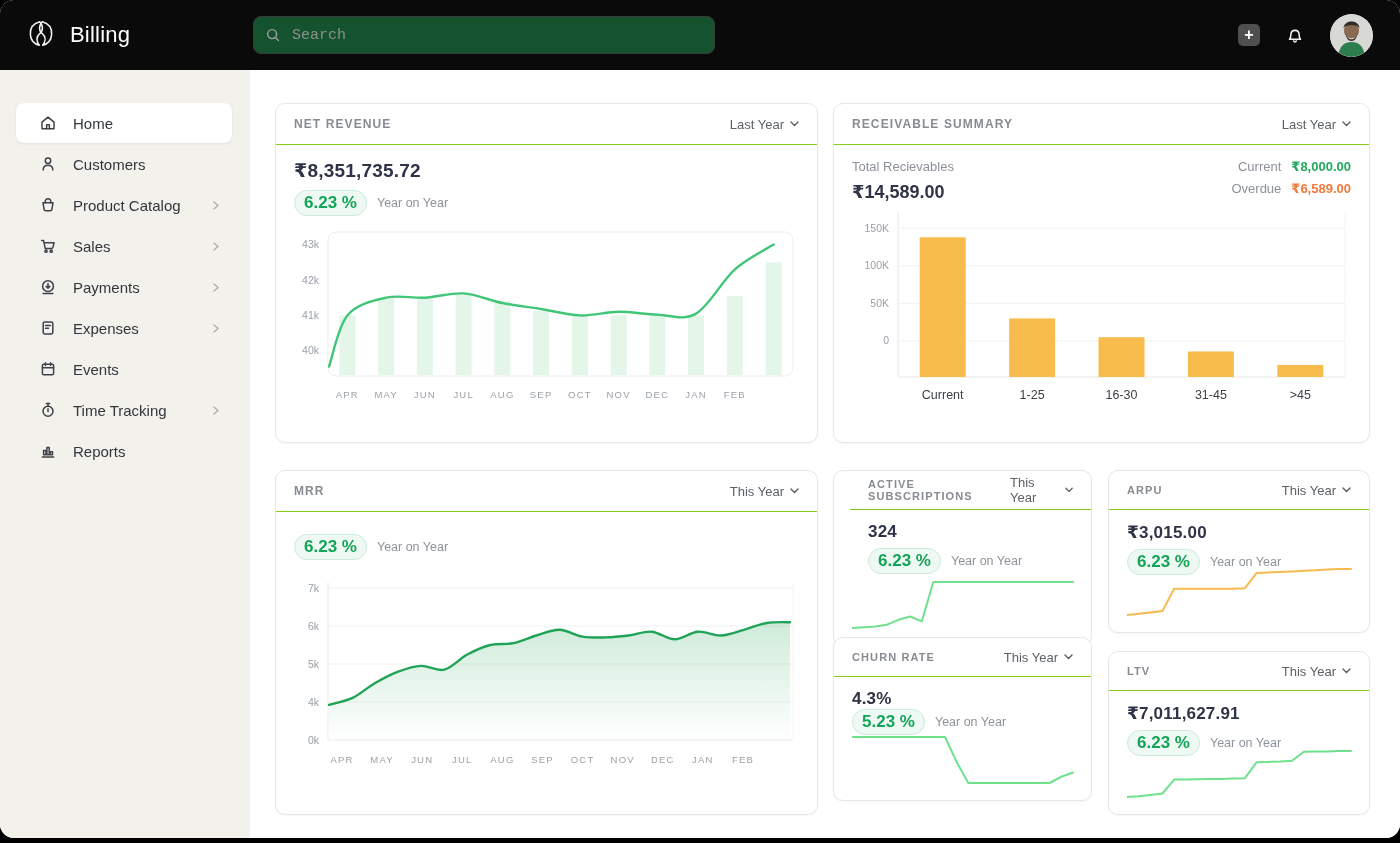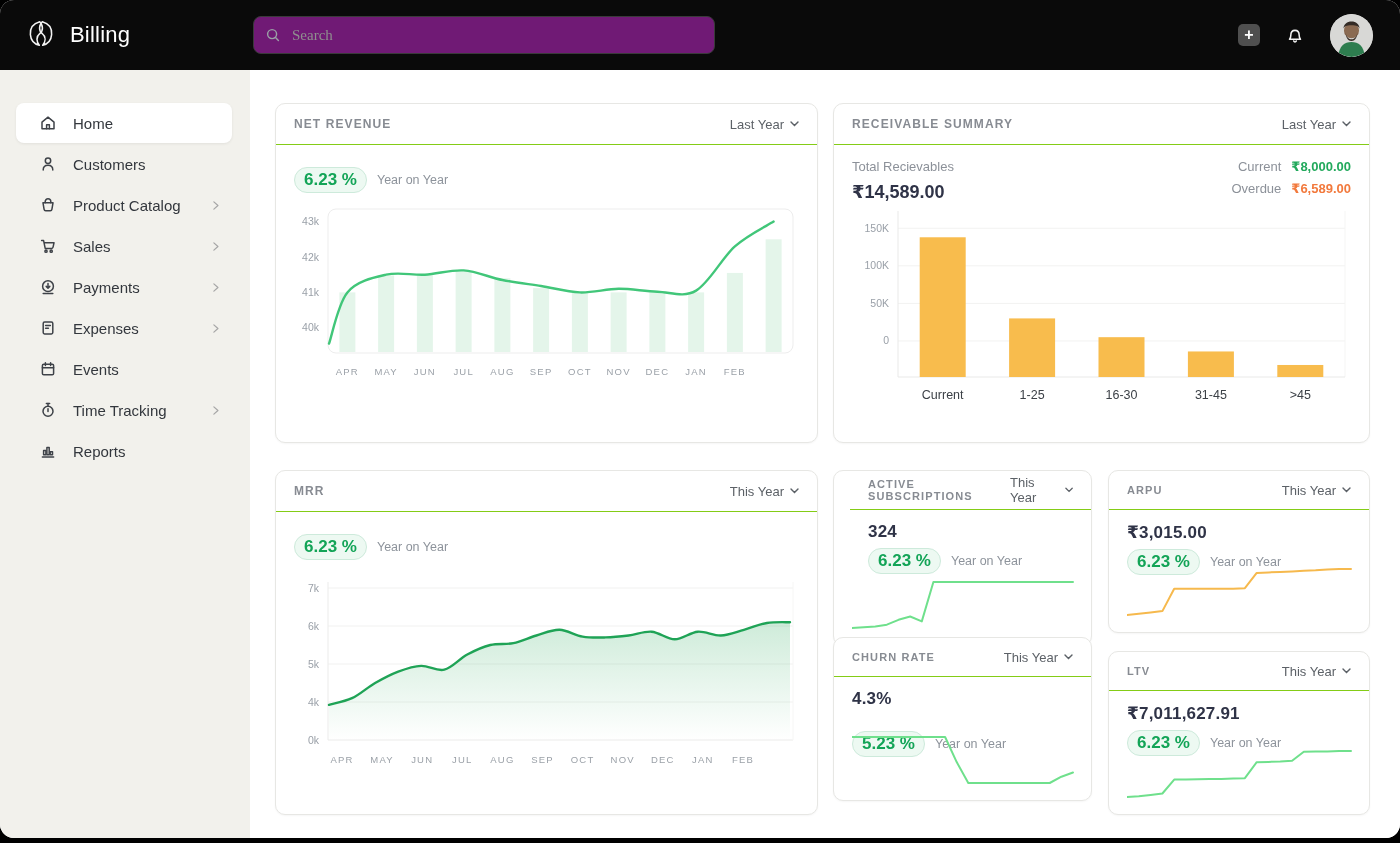--- a/index.html
+++ b/index.html
@@ -5,21 +5,21 @@
   html,body{margin:0;padding:0;background:#000;}
   body{width:1400px;height:843px;overflow:hidden;font-family:"Liberation Sans","DejaVu Sans",sans-serif;}
   .window{position:relative;width:1400px;height:838px;background:#fff;border-radius:14px;overflow:hidden;}
 
   
   .topbar{position:absolute;top:0;left:0;right:0;height:70px;background:#0a0a0a;display:flex;align-items:center;}
   .brand{display:flex;align-items:center;gap:12px;margin-left:24px;width:215px;}
   .brand-name{color:#fff;font-size:22px;font-weight:500;letter-spacing:.2px;}
   .search-wrap{position:relative;width:462px;height:38px;margin-left:14px;}
   .search-wrap .search-icon{position:absolute;left:11px;top:10px;}
-  .search-input{width:100%;height:100%;box-sizing:border-box;background:#701a75;border:1px solid #3a3a3a;border-radius:8px;color:#e8e8e8;font-size:15px;padding:0 12px 0 38px;outline:none;font-family:Liberation Serif, serif;}
+  .search-input{width:100%;height:100%;box-sizing:border-box;background:#14532d;border:1px solid #3a3a3a;border-radius:8px;color:#e8e8e8;font-size:15px;padding:0 12px 0 38px;outline:none;font-family:Liberation Mono, monospace;}
   .search-input::placeholder{color:#8f8f8f;}
   .topbar-right{margin-left:auto;margin-right:27px;display:flex;align-items:center;gap:24px;}
   .plus-btn{width:22px;height:22px;border-radius:5px;background:#4f4f4f;color:#fff;font-size:16px;font-weight:700;display:flex;align-items:center;justify-content:center;cursor:pointer;line-height:1;}
   .bell{display:flex;cursor:pointer;}
   .avatar{width:43px;height:43px;border-radius:50%;overflow:hidden;cursor:pointer;background:#d8d8d6;}
 
   
   .sidebar{position:absolute;top:70px;left:0;bottom:0;width:250px;background:#f2f1ec;box-sizing:border-box;padding-top:33px;}
   .nav-item{display:flex;align-items:center;height:40px;margin:0 18px 1px 16px;padding:0 10px 0 22px;border-radius:8px;cursor:pointer;color:#33373d;}
   .nav-item.active{background:#fff;box-shadow:0 1px 3px rgba(0,0,0,.07);}
@@ -232,20 +232,21 @@
       <div class="card-head">
         <span class="card-title">NET REVENUE</span>
         <span class="period">
           <span>Last Year</span>
           <svg width="9" height="6" viewBox="0 0 9 6">
               <path d="M1 1 L4.5 4.6 L8 1" stroke="#5c6167" stroke-width="1.4" fill="none" stroke-linecap="round"></path>
             </svg>
         </span>
       </div>
       <div class="card-body">
+        <div class="kpi-value">₹8,351,735.72</div>
         <div class="badge-row">
           <span class="badge">6.23 %</span>
           <span class="badge-note">Year on Year</span>
         </div>
         <div class="chart-wrap"><svg id="nr-chart" width="505" height="180">
               <rect x="34" y="2" width="465" height="144" rx="8" fill="none" stroke="#ededed"></rect>
               <text x="25" y="18.115384615384514" text-anchor="end" font-size="10.5" fill="#9aa0a8">43k</text>
               <text x="25" y="53.499999999999915" text-anchor="end" font-size="10.5" fill="#9aa0a8">42k</text>
               <text x="25" y="88.8846153846153" text-anchor="end" font-size="10.5" fill="#9aa0a8">41k</text>
               <text x="25" y="124.26923076923072" text-anchor="end" font-size="10.5" fill="#9aa0a8">40k</text>
@@ -428,21 +429,21 @@
         <span class="card-title">CHURN RATE</span>
         <span class="period">
           <span>This Year</span>
           <svg width="9" height="6" viewBox="0 0 9 6">
               <path d="M1 1 L4.5 4.6 L8 1" stroke="#5c6167" stroke-width="1.4" fill="none" stroke-linecap="round"></path>
             </svg>
         </span>
       </div>
       <div class="card-body" style="padding-top:12px;">
         <div class="kpi-value">4.3%</div>
-        <div class="badge-row" style="margin-top:22px;">
+        <div class="badge-row" style="margin-top:0;">
           <span class="badge">5.23 %</span>
           <span class="badge-note">Year on Year</span>
         </div>
       </div>
       <svg class="spark" id="churn-spark" width="223" height="54">
           <polyline points="0.0,4.0 11.6,4.0 23.3,4.0 34.9,4.0 46.5,4.0 58.2,4.0 69.8,4.0 81.4,4.0 93.1,4.0 104.7,29.1 116.3,50.0 127.9,50.0 139.6,50.0 151.2,50.0 162.8,50.0 174.5,50.0 186.1,50.0 197.7,50.0 209.4,43.7 221.0,39.5" fill="none" stroke="#6fe08c" stroke-width="2" stroke-linecap="round" stroke-linejoin="round"></polyline>
         </svg>
     </div>
 
     <div class="card small" style="left:858px;top:581px;width:262px;height:164px;">

